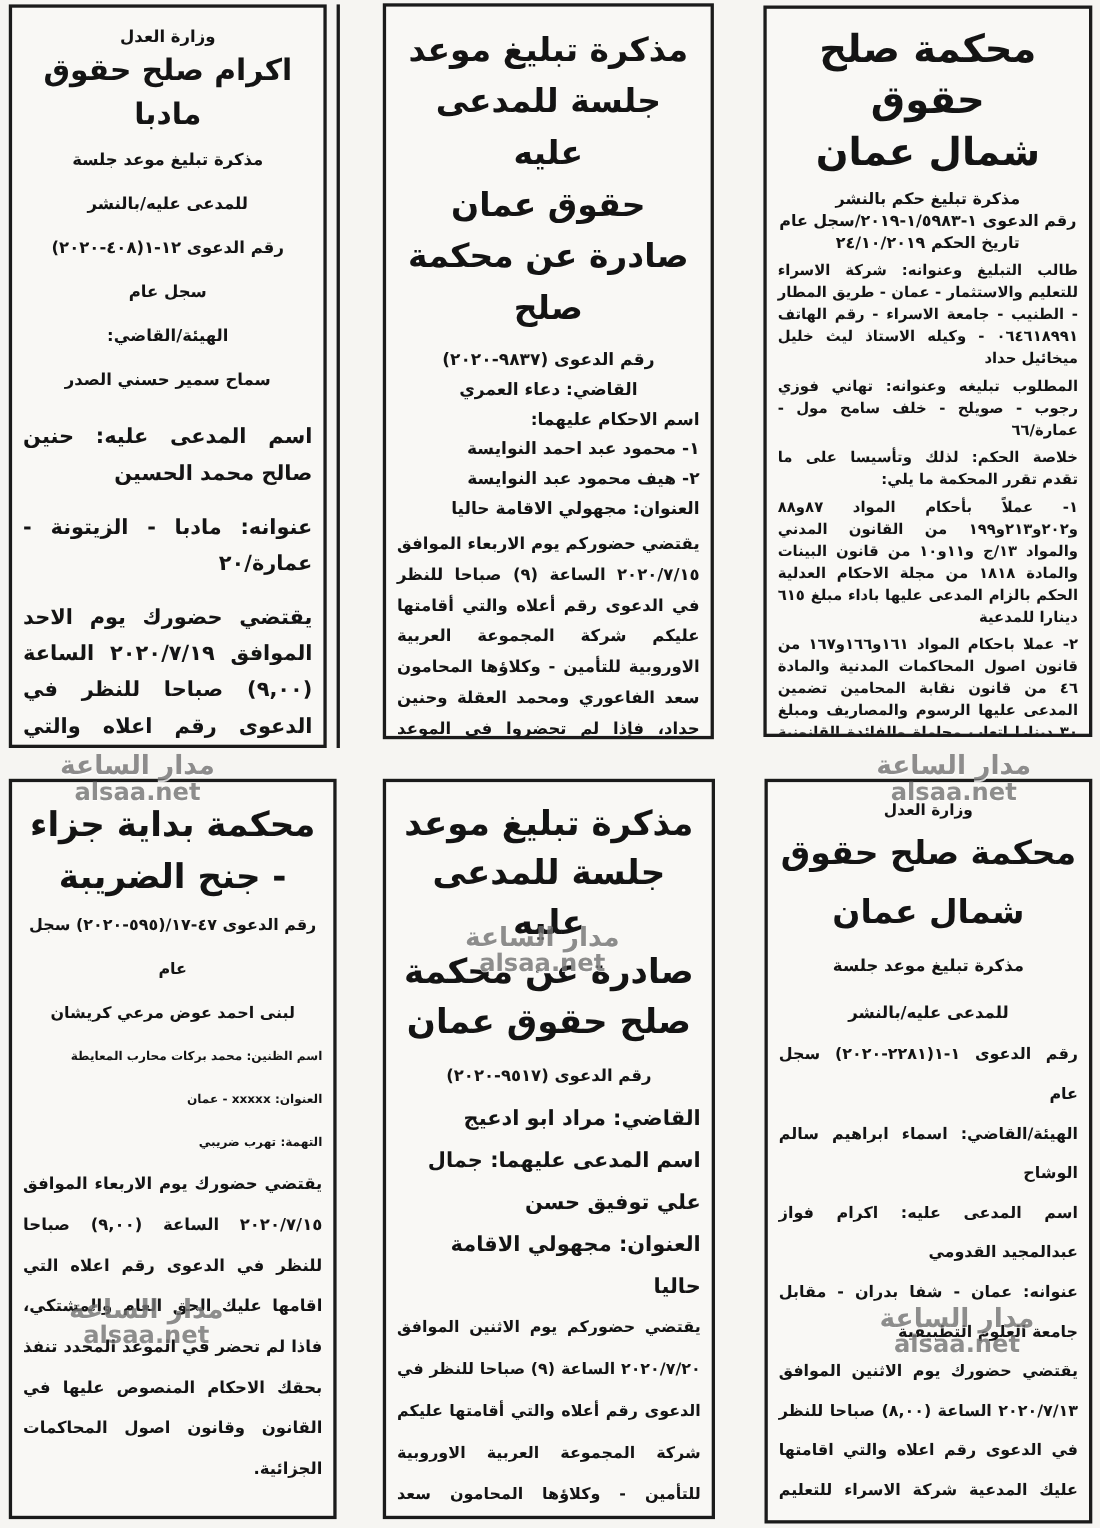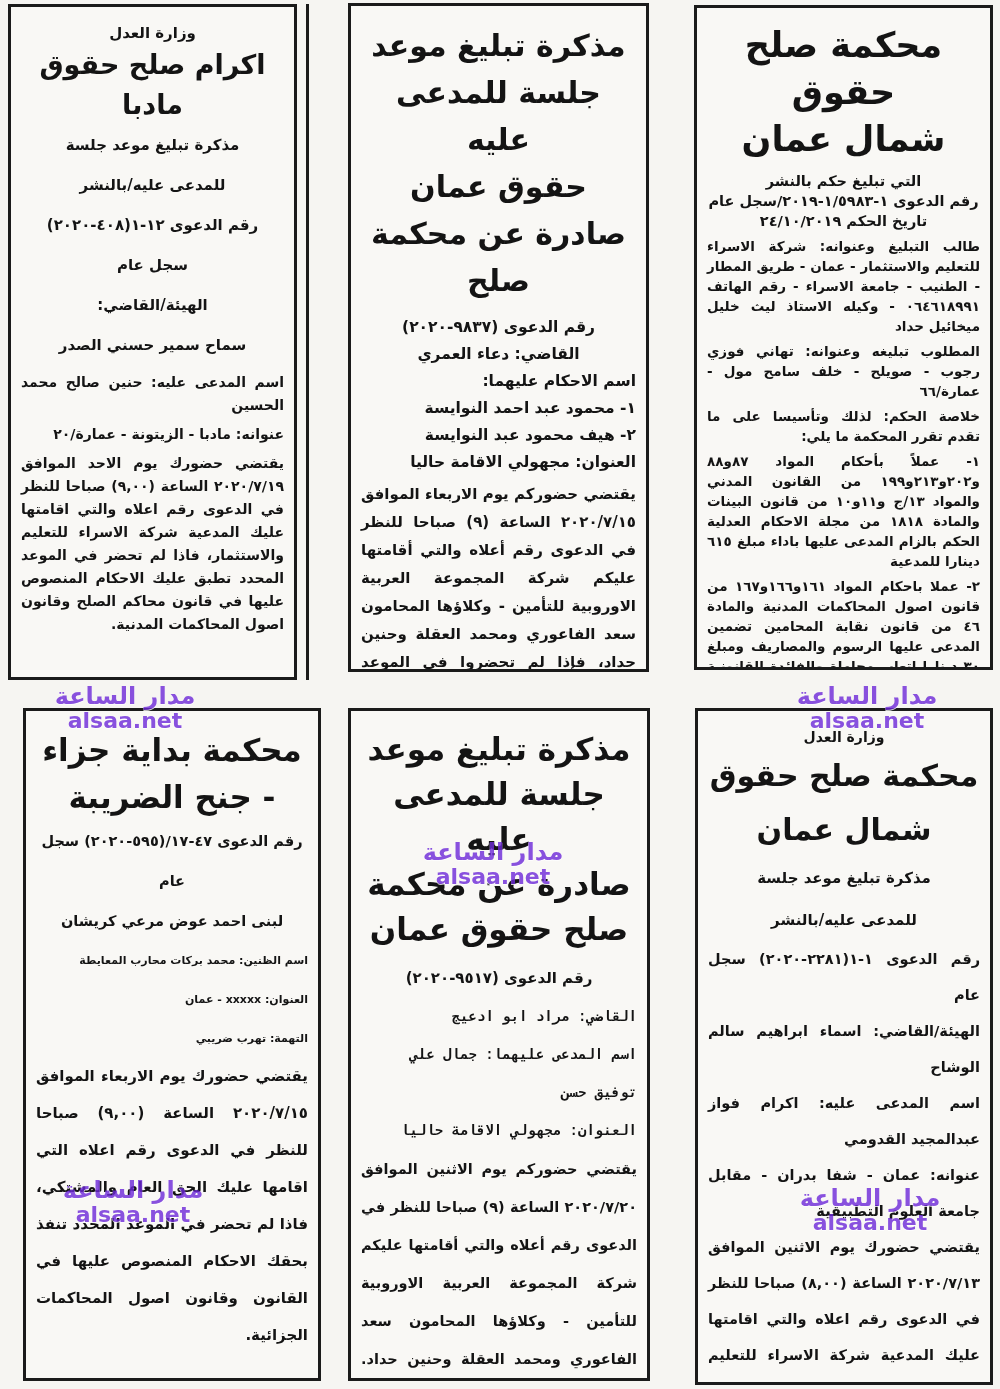--- a/index.html
+++ b/index.html
@@ -8,64 +8,64 @@
     background:#f6f5f2;direction:rtl;overflow:hidden;
     font-family:"DejaVu Sans",sans-serif;font-weight:700;color:#141414;
   }
   .panel{
     position:absolute;box-sizing:border-box;background:#f9f8f5;
     border:3px solid #1b1b1b;padding:12px 10px;overflow:hidden;
   }
   #p-tl{left:8px;top:4px;width:289px;height:676px;}
   #p-tm{left:348px;top:3px;width:301px;height:669px;}
   #p-tr{left:694px;top:5px;width:299px;height:665px;}
-  #p-bl{left:23px;top:708px;width:298px;height:673px;}
+  #p-bl{left:8px;top:708px;width:298px;height:673px;}
   #p-bm{left:348px;top:708px;width:302px;height:673px;}
   #p-br{left:695px;top:708px;width:298px;height:677px;}
   .col-rule{position:absolute;left:306px;top:4px;width:3px;height:676px;background:#1b1b1b;}
   p{margin:0;}
 
   
   #p-tr .h-xl{font-size:35px;line-height:47px;text-align:center;margin:2px 0 8px;}
   #p-tr .meta{font-size:14.5px;line-height:20px;text-align:center;}
   #p-tr .bodytext{font-size:13.5px;line-height:20px;text-align:justify;margin-top:5px;}
 
   
   #p-tm .h-lg{font-size:30px;line-height:47px;text-align:center;margin:4px 0 10px;}
   #p-tm .meta{font-size:15.5px;line-height:27px;text-align:center;}
   #p-tm .names{font-size:15.5px;line-height:27px;text-align:right;}
   #p-tm .bodytext{font-size:15px;line-height:28px;text-align:justify;margin-top:4px;}
 
   
   #p-tl .ministry{font-size:15px;line-height:24px;text-align:center;margin-top:2px;}
   #p-tl .h-md{font-size:27px;line-height:40px;text-align:center;}
   #p-tl .meta{font-size:15px;line-height:40px;text-align:center;}
-  #p-tl .bodytext{font-size:14px;line-height:23px;text-align:justify;margin-top:6px;}
+  #p-tl .bodytext{font-size:19px;line-height:33px;text-align:justify;margin-top:16px;}
 
   
   #p-bl .h-lg{font-size:31px;line-height:47px;text-align:center;margin-top:4px;}
   #p-bl .meta{font-size:14.5px;line-height:40px;text-align:center;}
   #p-bl .meta-r{font-size:11px;line-height:39px;text-align:right;}
   #p-bl .bodytext{font-size:15px;line-height:37px;text-align:justify;}
 
   
   #p-bm .h-lg{font-size:31px;line-height:45px;text-align:center;margin:4px 0 6px;}
   #p-bm .meta{font-size:15px;line-height:40px;text-align:center;}
-  #p-bm .meta-r{font-size:14px;line-height:38px;text-align:right;font-family:Liberation Mono, monospace;}
+  #p-bm .meta-r{font-size:19px;line-height:38px;text-align:right;}
   #p-bm .bodytext{font-size:14.5px;line-height:38px;text-align:justify;}
 
   
   #p-br .ministry{font-size:14px;line-height:24px;text-align:center;margin-top:2px;}
   #p-br .h-lg{font-size:30px;line-height:54px;text-align:center;}
   #p-br .meta{font-size:15px;line-height:42px;text-align:center;}
   #p-br .bodytext{font-size:14.5px;line-height:36px;text-align:justify;}
 
   .wm{
     position:absolute;z-index:6;width:170px;text-align:center;
-    color:#6d28d9;opacity:.8;pointer-events:none;
+    color:#737373;opacity:.8;pointer-events:none;
     text-shadow:0 1px 0 #ffffff;
   }
   .wm .brand{font-size:24px;line-height:25px;}
   .wm .site{font-size:22px;line-height:24px;direction:ltr;}
   #wm1{left:40px;top:684px;}
   #wm2{left:782px;top:684px;}
   #wm3{left:408px;top:840px;}
   #wm4{left:48px;top:1178px;}
   #wm5{left:785px;top:1186px;}
 </style>
@@ -104,21 +104,21 @@
     <div class="names">٢- هيف محمود عبد النوايسة</div>
     <div class="names">العنوان: مجهولي الاقامة حاليا</div>
     <p class="bodytext">يقتضي حضوركم يوم الاربعاء الموافق ٢٠٢٠/٧/١٥ الساعة (٩) صباحا للنظر في الدعوى رقم أعلاه والتي أقامتها عليكم شركة المجموعة العربية الاوروبية للتأمين - وكلاؤها المحامون سعد الفاعوري ومحمد العقلة وحنين حداد، فإذا لم تحضروا في الموعد المحدد تطبق عليكم الأحكام المنصوص عليها في قانون أصول المحاكمات المدنية وقانون محاكم الصلح.</p>
   </section>
 
   <section class="panel" id="p-tr">
     <div class="h-xl">
       <div>محكمة صلح حقوق</div>
       <div>شمال عمان</div>
     </div>
-    <div class="meta">التي تبليغ حكم بالنشر</div>
+    <div class="meta">مذكرة تبليغ حكم بالنشر</div>
     <div class="meta">رقم الدعوى ١-١/٥٩٨٣-٢٠١٩/سجل عام</div>
     <div class="meta">تاريخ الحكم ٢٤/١٠/٢٠١٩</div>
     <p class="bodytext">طالب التبليغ وعنوانه: شركة الاسراء للتعليم والاستثمار - عمان - طريق المطار - الطنيب - جامعة الاسراء - رقم الهاتف ٠٦٤٦١٨٩٩١ - وكيله الاستاذ ليث خليل ميخائيل حداد</p>
     <p class="bodytext">المطلوب تبليغه وعنوانه: تهاني فوزي رجوب - صويلح - خلف سامح مول - عمارة/٦٦</p>
     <p class="bodytext">خلاصة الحكم: لذلك وتأسيسا على ما تقدم تقرر المحكمة ما يلي:</p>
     <p class="bodytext">١- عملاً بأحكام المواد ٨٧و٨٨ و٢٠٢و٢١٣و١٩٩ من القانون المدني والمواد ١٣/ج و١١و١٠ من قانون البينات والمادة ١٨١٨ من مجلة الاحكام العدلية الحكم بالزام المدعى عليها باداء مبلغ ٦١٥ دينارا للمدعية</p>
     <p class="bodytext">٢- عملا باحكام المواد ١٦١و١٦٦و١٦٧ من قانون اصول المحاكمات المدنية والمادة ٤٦ من قانون نقابة المحامين تضمين المدعى عليها الرسوم والمصاريف ومبلغ ٣٠ دينارا اتعاب محاماة والفائدة القانونية من تاريخ المطالبة وحتى السداد التام.</p>
 
   </section>
 

